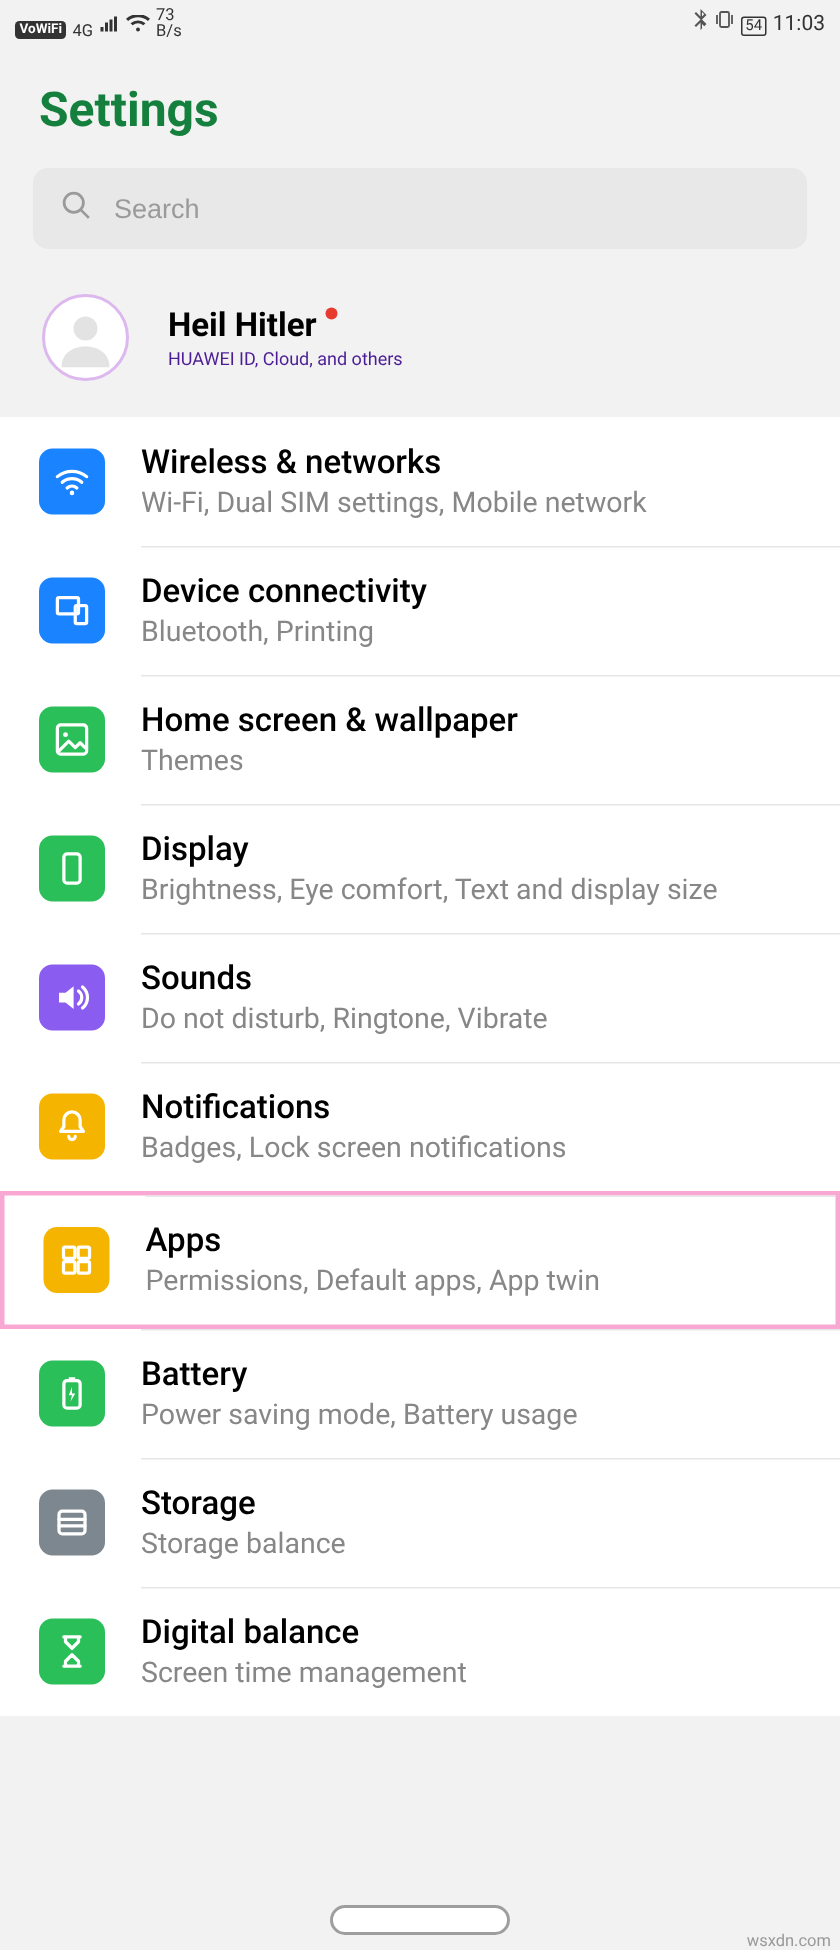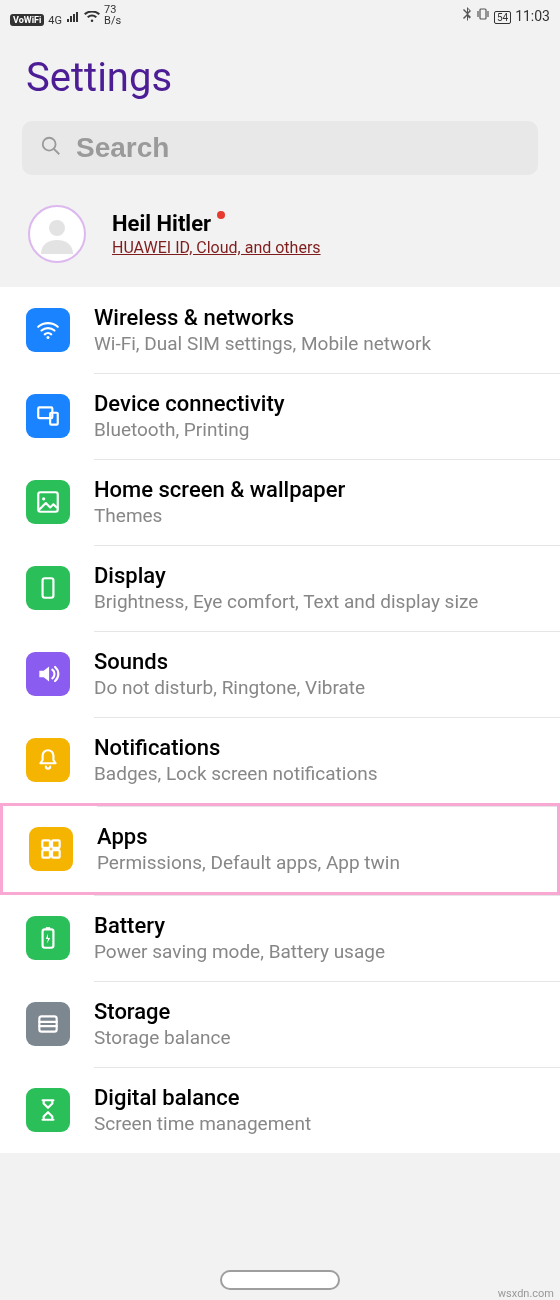--- a/index.html
+++ b/index.html
@@ -26,50 +26,50 @@
   .badge-vowifi {
     background: #333; color: #fff; font-size: 9px; font-weight: bold;
     padding: 1px 3px; border-radius: 3px;
   }
   .status-small { font-size: 11px; line-height: 1; }
   .batt-box { border: 1px solid #333; border-radius: 2px; padding: 0 2px; font-size: 10px; }
   .header {
     padding: 24px 26px 20px;
     background: #f2f2f2;
   }
-  .header h1 { font-size: 40px; font-weight: 400; color: #4c1d95; }
+  .header h1 { font-size: 32px; font-weight: 700; color: #15803d; }
   .search-row {
     margin: 0 22px 12px;
     background: #e8e8e8;
     border-radius: 10px;
     height: 54px;
     display: flex;
     align-items: center;
     padding: 0 18px;
     gap: 14px;
   }
   .search-row input {
     border: none; background: transparent; outline: none;
-    font-size: 28px; color: #0f172a; width: 100%; font-weight: bold;
+    font-size: 18px; color: #0f172a; width: 100%;
   }
   .search-row input::placeholder { color: #9a9a9a; }
   .account-row {
     display: flex; align-items: center; gap: 26px;
     padding: 18px 26px 24px 28px;
     background: #f2f2f2;
   }
   .avatar {
     width: 58px; height: 58px; border-radius: 50%;
     border: 2px solid #dcb8ee;
     display: flex; align-items: center; justify-content: center;
     background: #fff;
   }
   .account-name { font-size: 22px; font-weight: 700; color: #000; display: flex; align-items: flex-start; gap: 6px; }
   .dot { width: 8px; height: 8px; background: #e63b2e; border-radius: 50%; display: inline-block; }
-  .account-sub { font-size: 16px; color: #7f1d1d; margin-top: 2px; text-decoration: underline; }
+  .account-sub { font-size: 12px; color: #4c1d95; margin-top: 2px; }
 
   .list { background: #fff; }
   .item {
     display: flex; align-items: center; gap: 24px;
     padding: 18px 26px 18px 26px;
     position: relative;
   }
   .item + .item::before {
     content: "";
     position: absolute;

